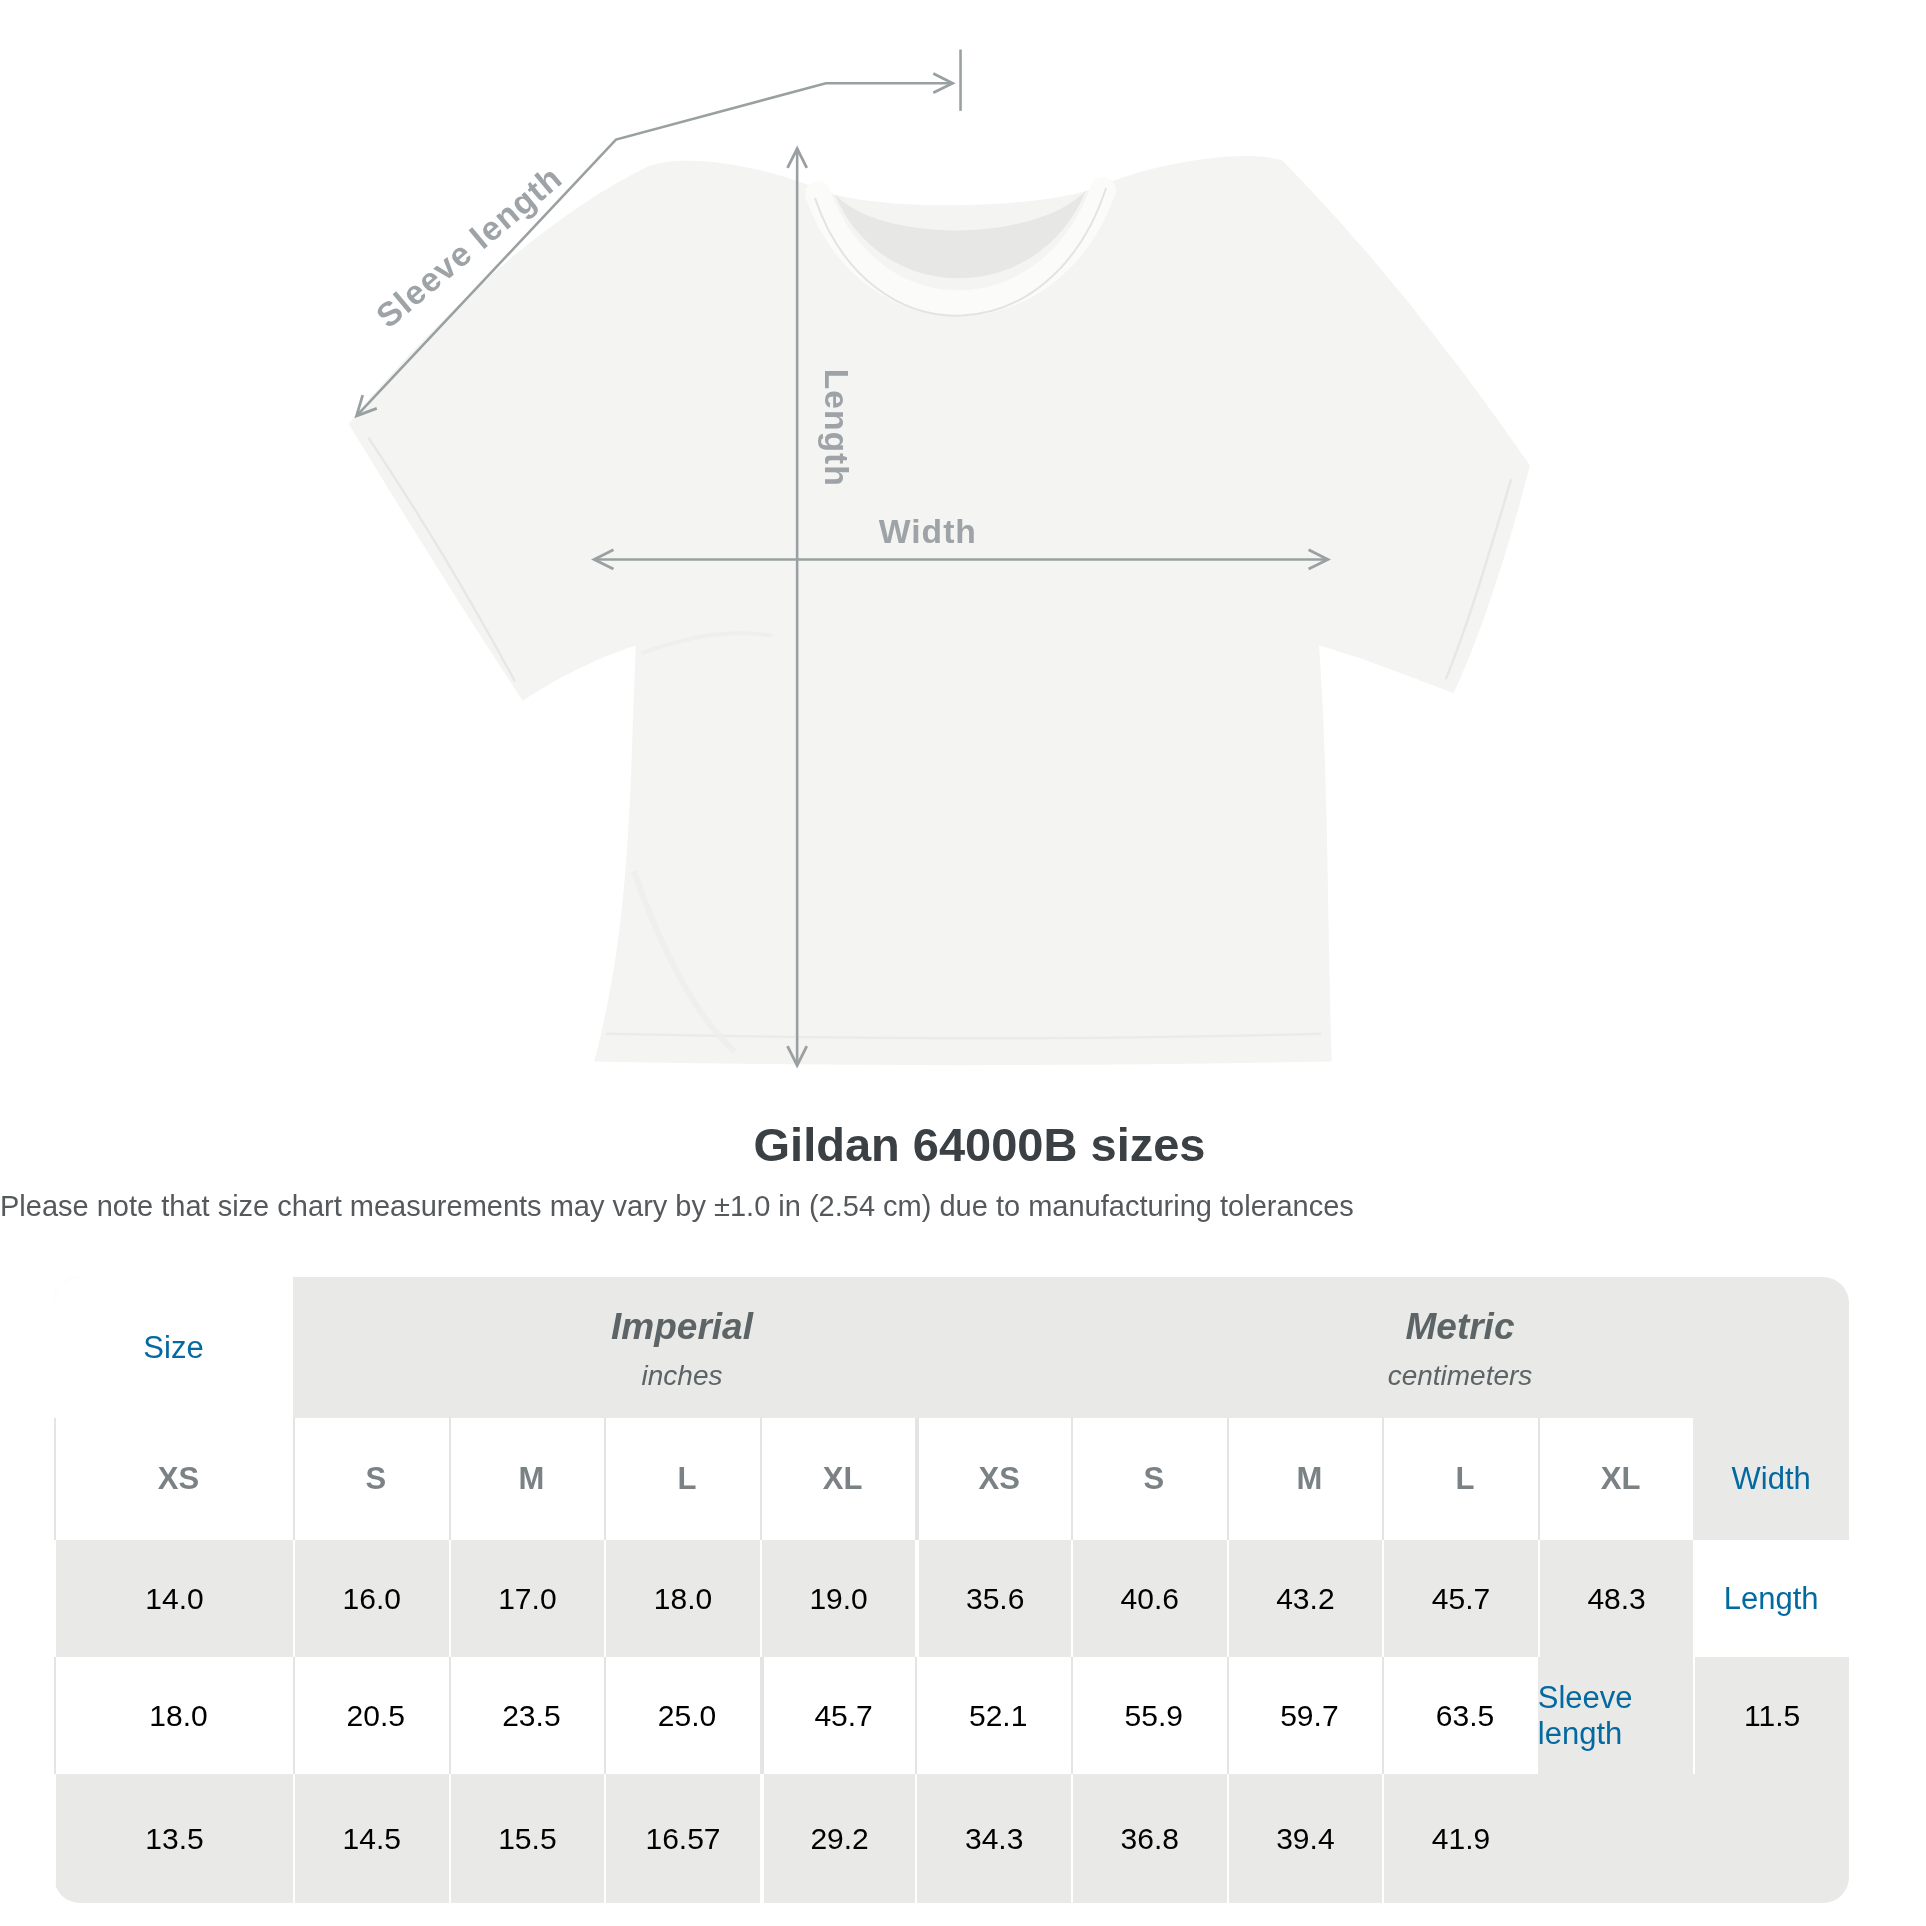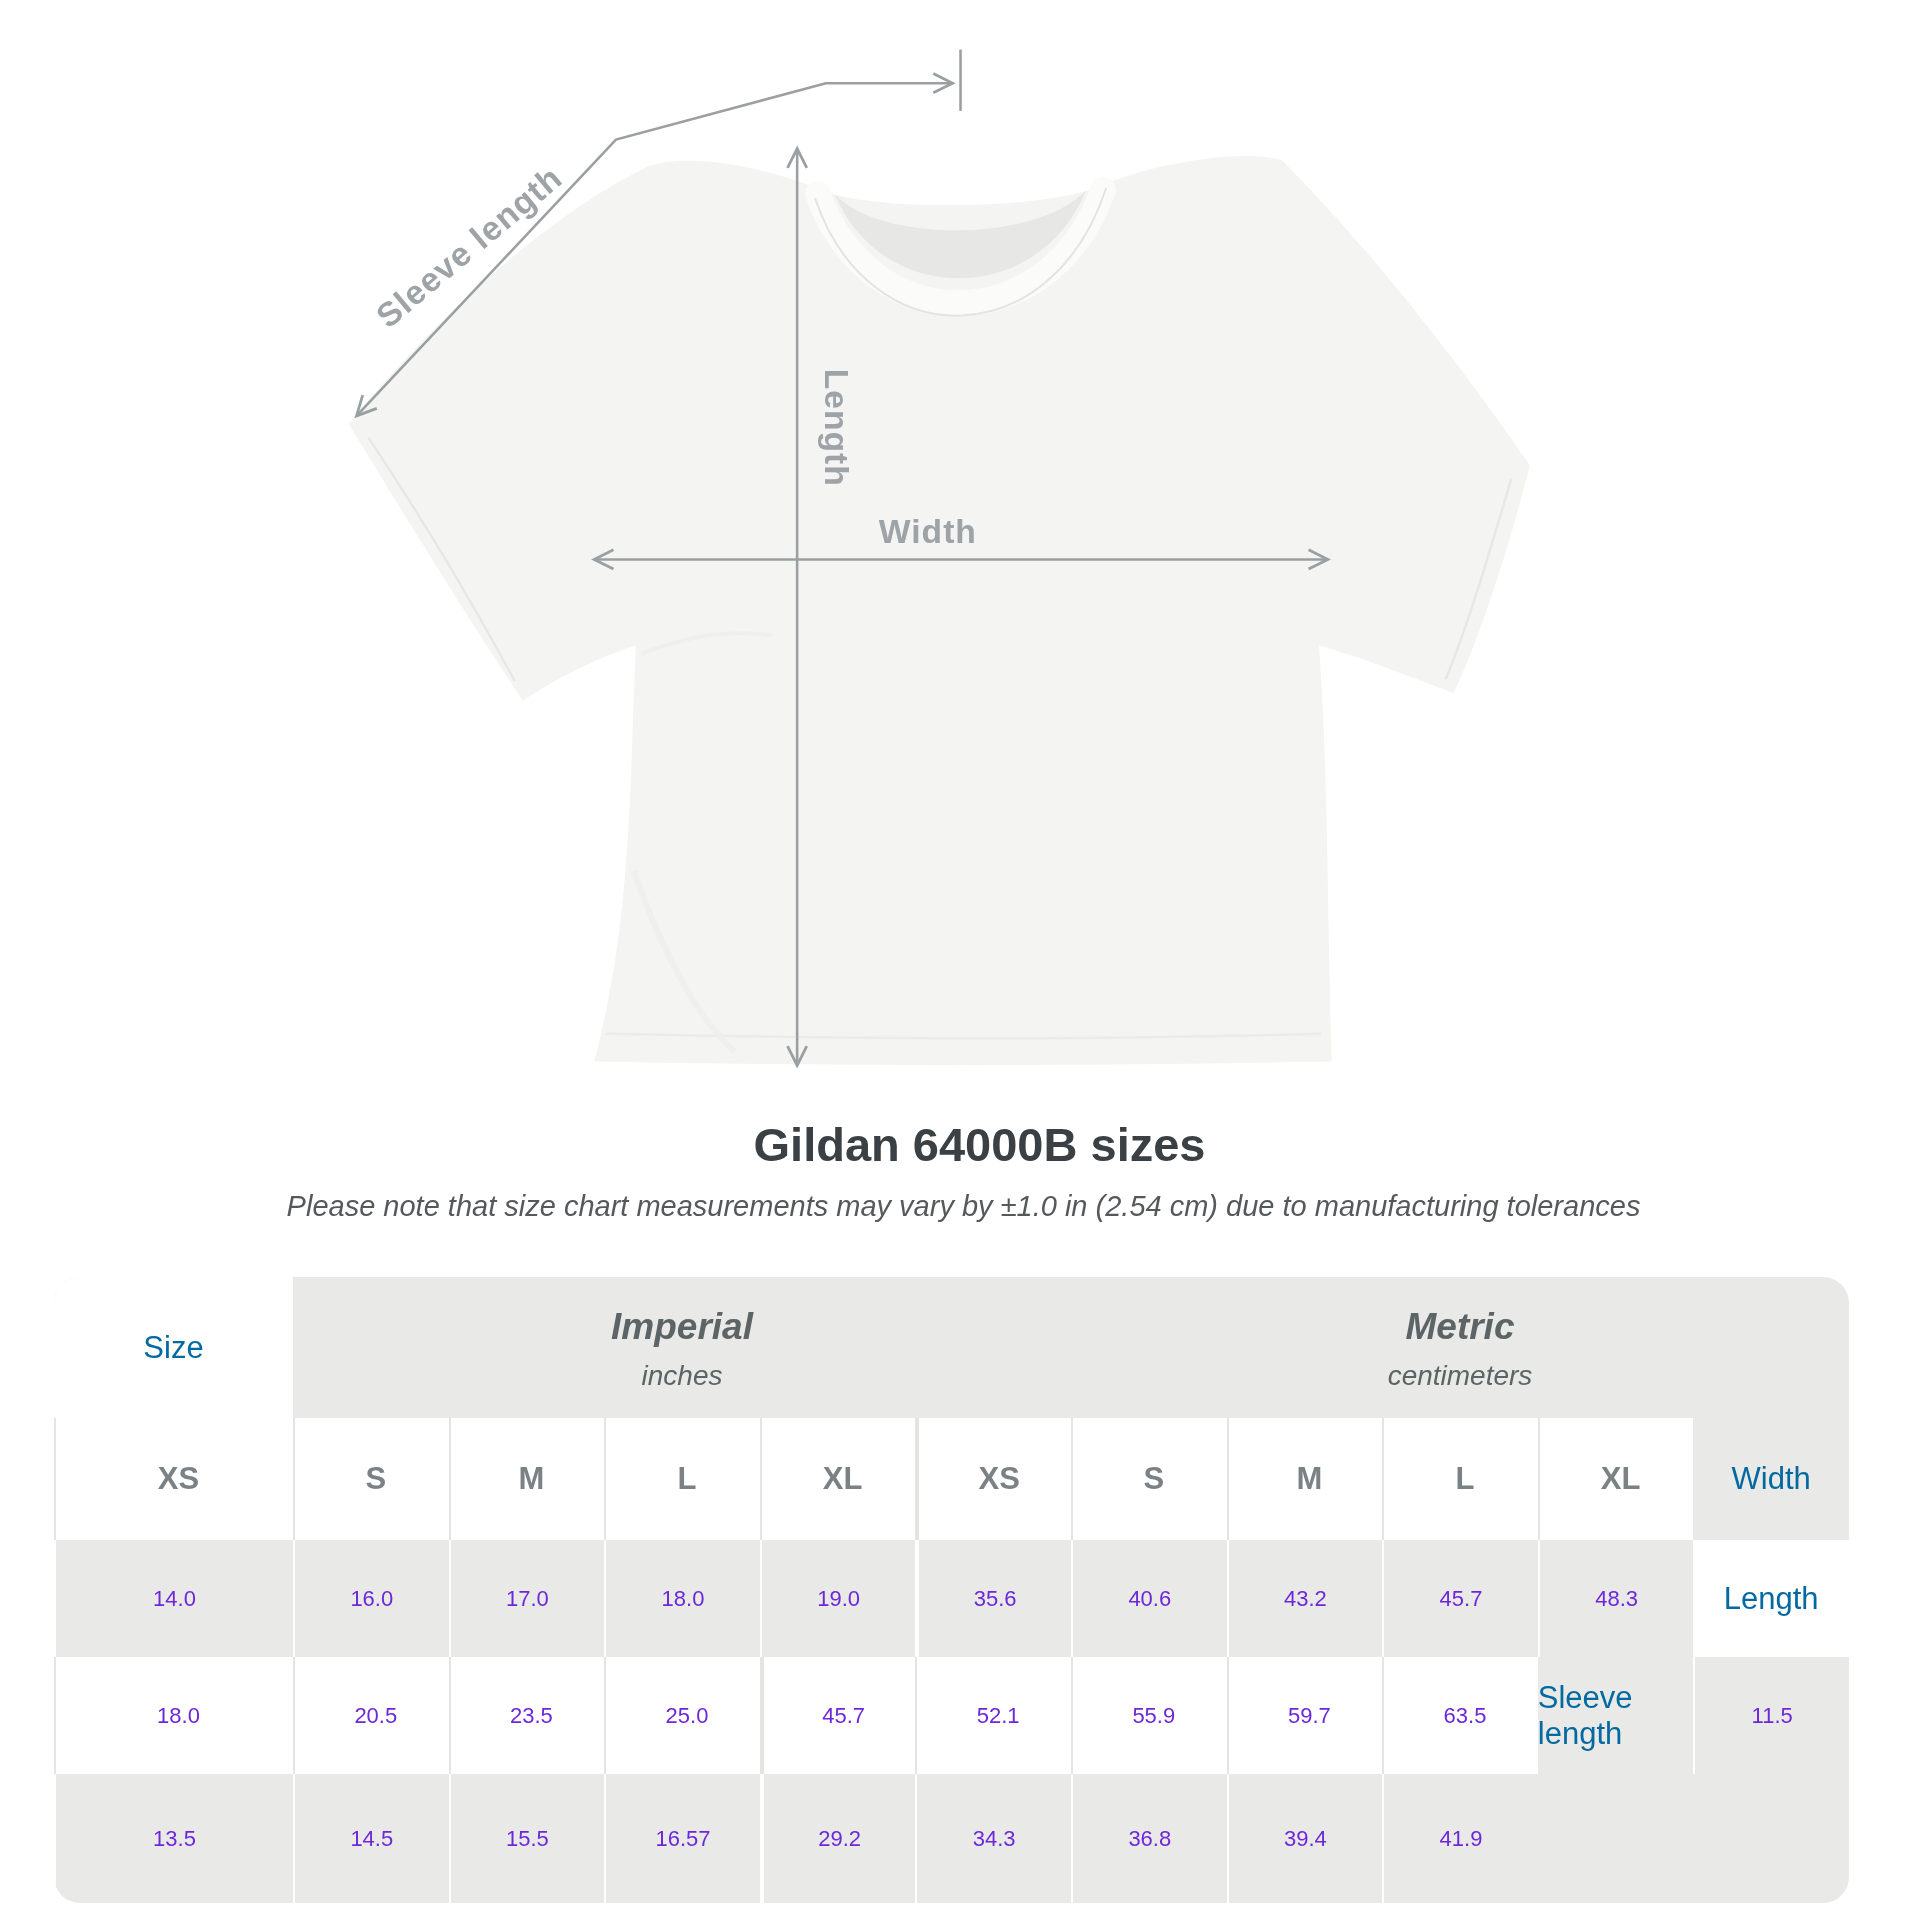--- a/index.html
+++ b/index.html
@@ -9,41 +9,41 @@
   }
   
   .diagram{position:absolute;top:0;left:0;}
   .anno-label{font-family:"Liberation Sans",sans-serif;font-weight:bold;fill:#9da3a6;letter-spacing:1px;}
   
   .title{
     position:absolute;top:1117px;left:16px;width:100%;text-align:center;
     font-size:47px;font-weight:bold;color:#3a4043;
   }
   .subtitle{
-    position:absolute;top:1190px;left:0;width:100%;text-align:center;
-    font-size:29px;font-style:italic;color:#55595b;
+    position:absolute;top:1190px;left:0;width:100%;text-align:left;
+    font-size:29px;color:#55595b;
   }
   
   .size-table{
     position:absolute;left:54px;top:1277px;width:1795px;height:626px;
     background:#e9e9e8;border-radius:26px;overflow:hidden;
     display:grid;
     grid-template-columns:239px repeat(10,1fr);
     grid-template-rows:141px 122px 117px 117px 130px;
   }
   .cell{display:flex;align-items:center;justify-content:center;}
   .band{grid-row:1;display:flex;flex-direction:column;align-items:center;justify-content:center;gap:12px;padding-top:2px;}
   .band.imperial{grid-column:2 / span 5;}
   .band.metric{grid-column:7 / span 5;}
   .unit-label{font-size:37px;font-weight:bold;font-style:italic;color:#5c6466;}
   .unit-sub{font-size:28px;font-style:italic;color:#5c6466;}
   .c-white{background:#ffffff;}
   .hdr{font-size:31px;font-weight:bold;color:#7b8285;}
   .rowlab{font-size:31px;font-weight:normal;color:#0369a1;}
-  .val{font-size:22px;color:#6d28d9;}
+  .val{font-size:30px;color:#000000;}
   
   .dvg{border-left:2px solid #e4e4e3;padding-left:8px;}          
   .dvg.mid{border-left-width:4px;}
   .dvw{border-left:2px solid #ffffff;}          
   .dvw.mid{border-left-width:4px;}
 </style>
 </head>
 <body>
 
 <div class="page">

